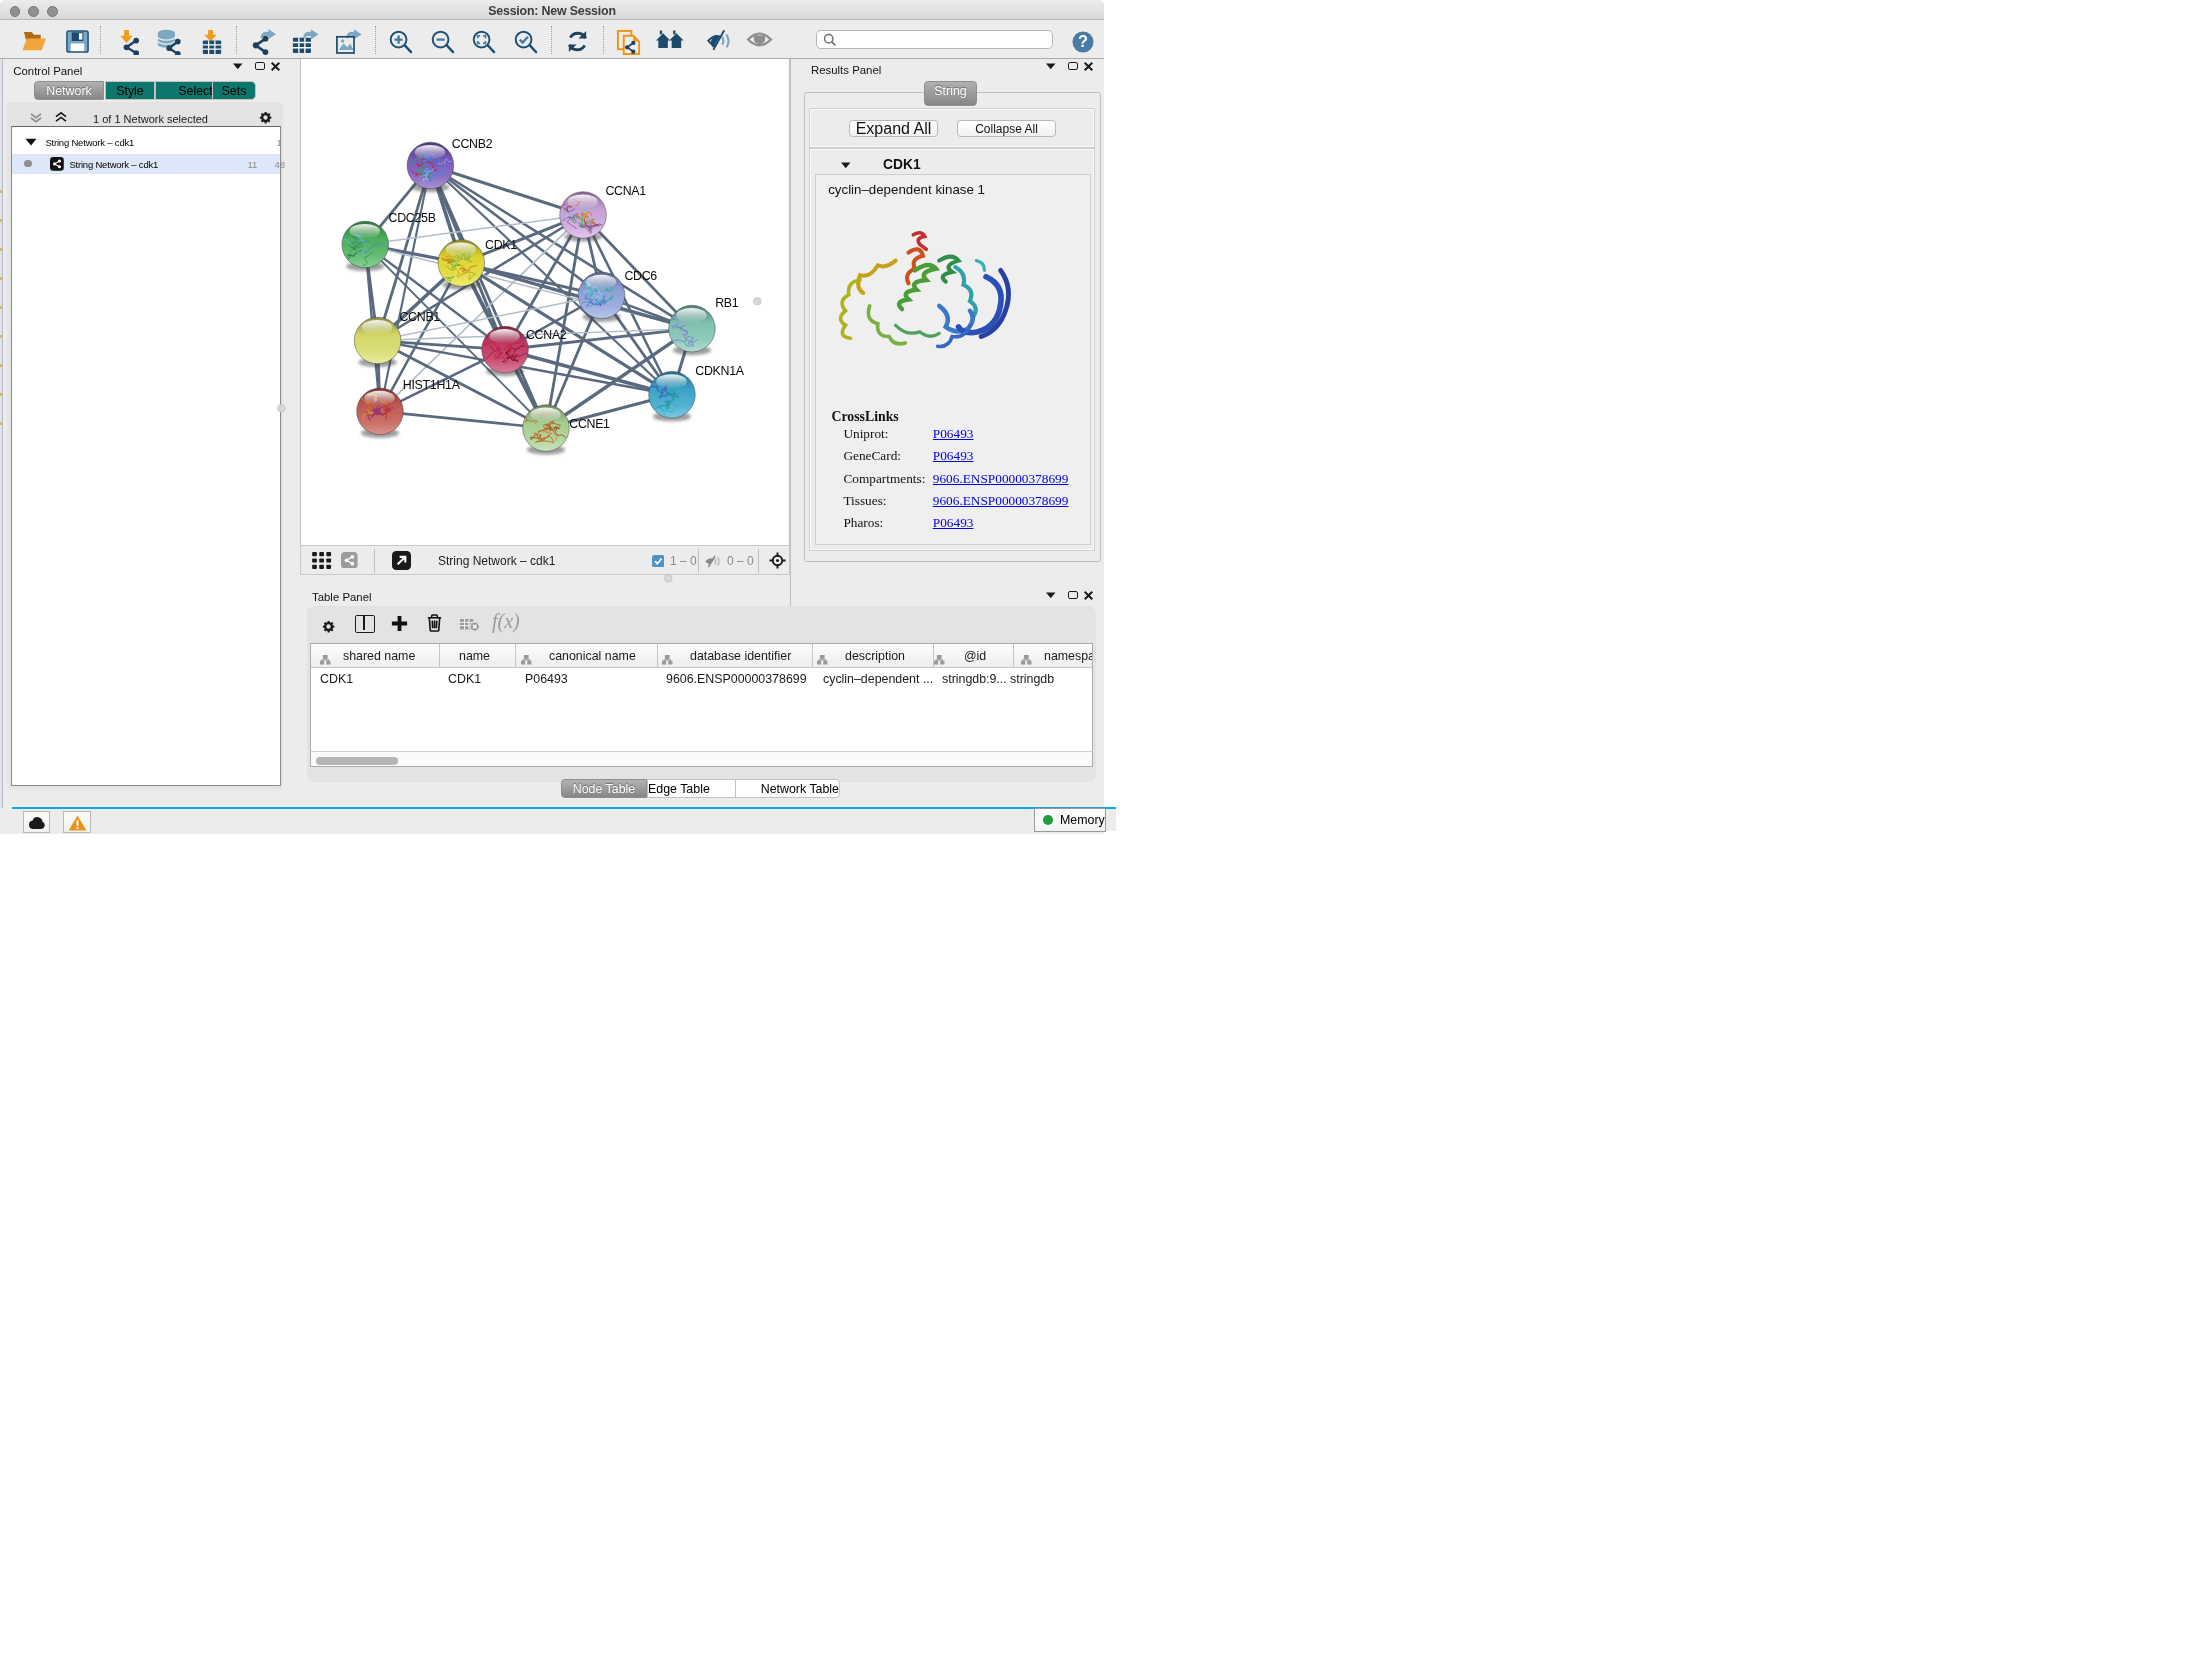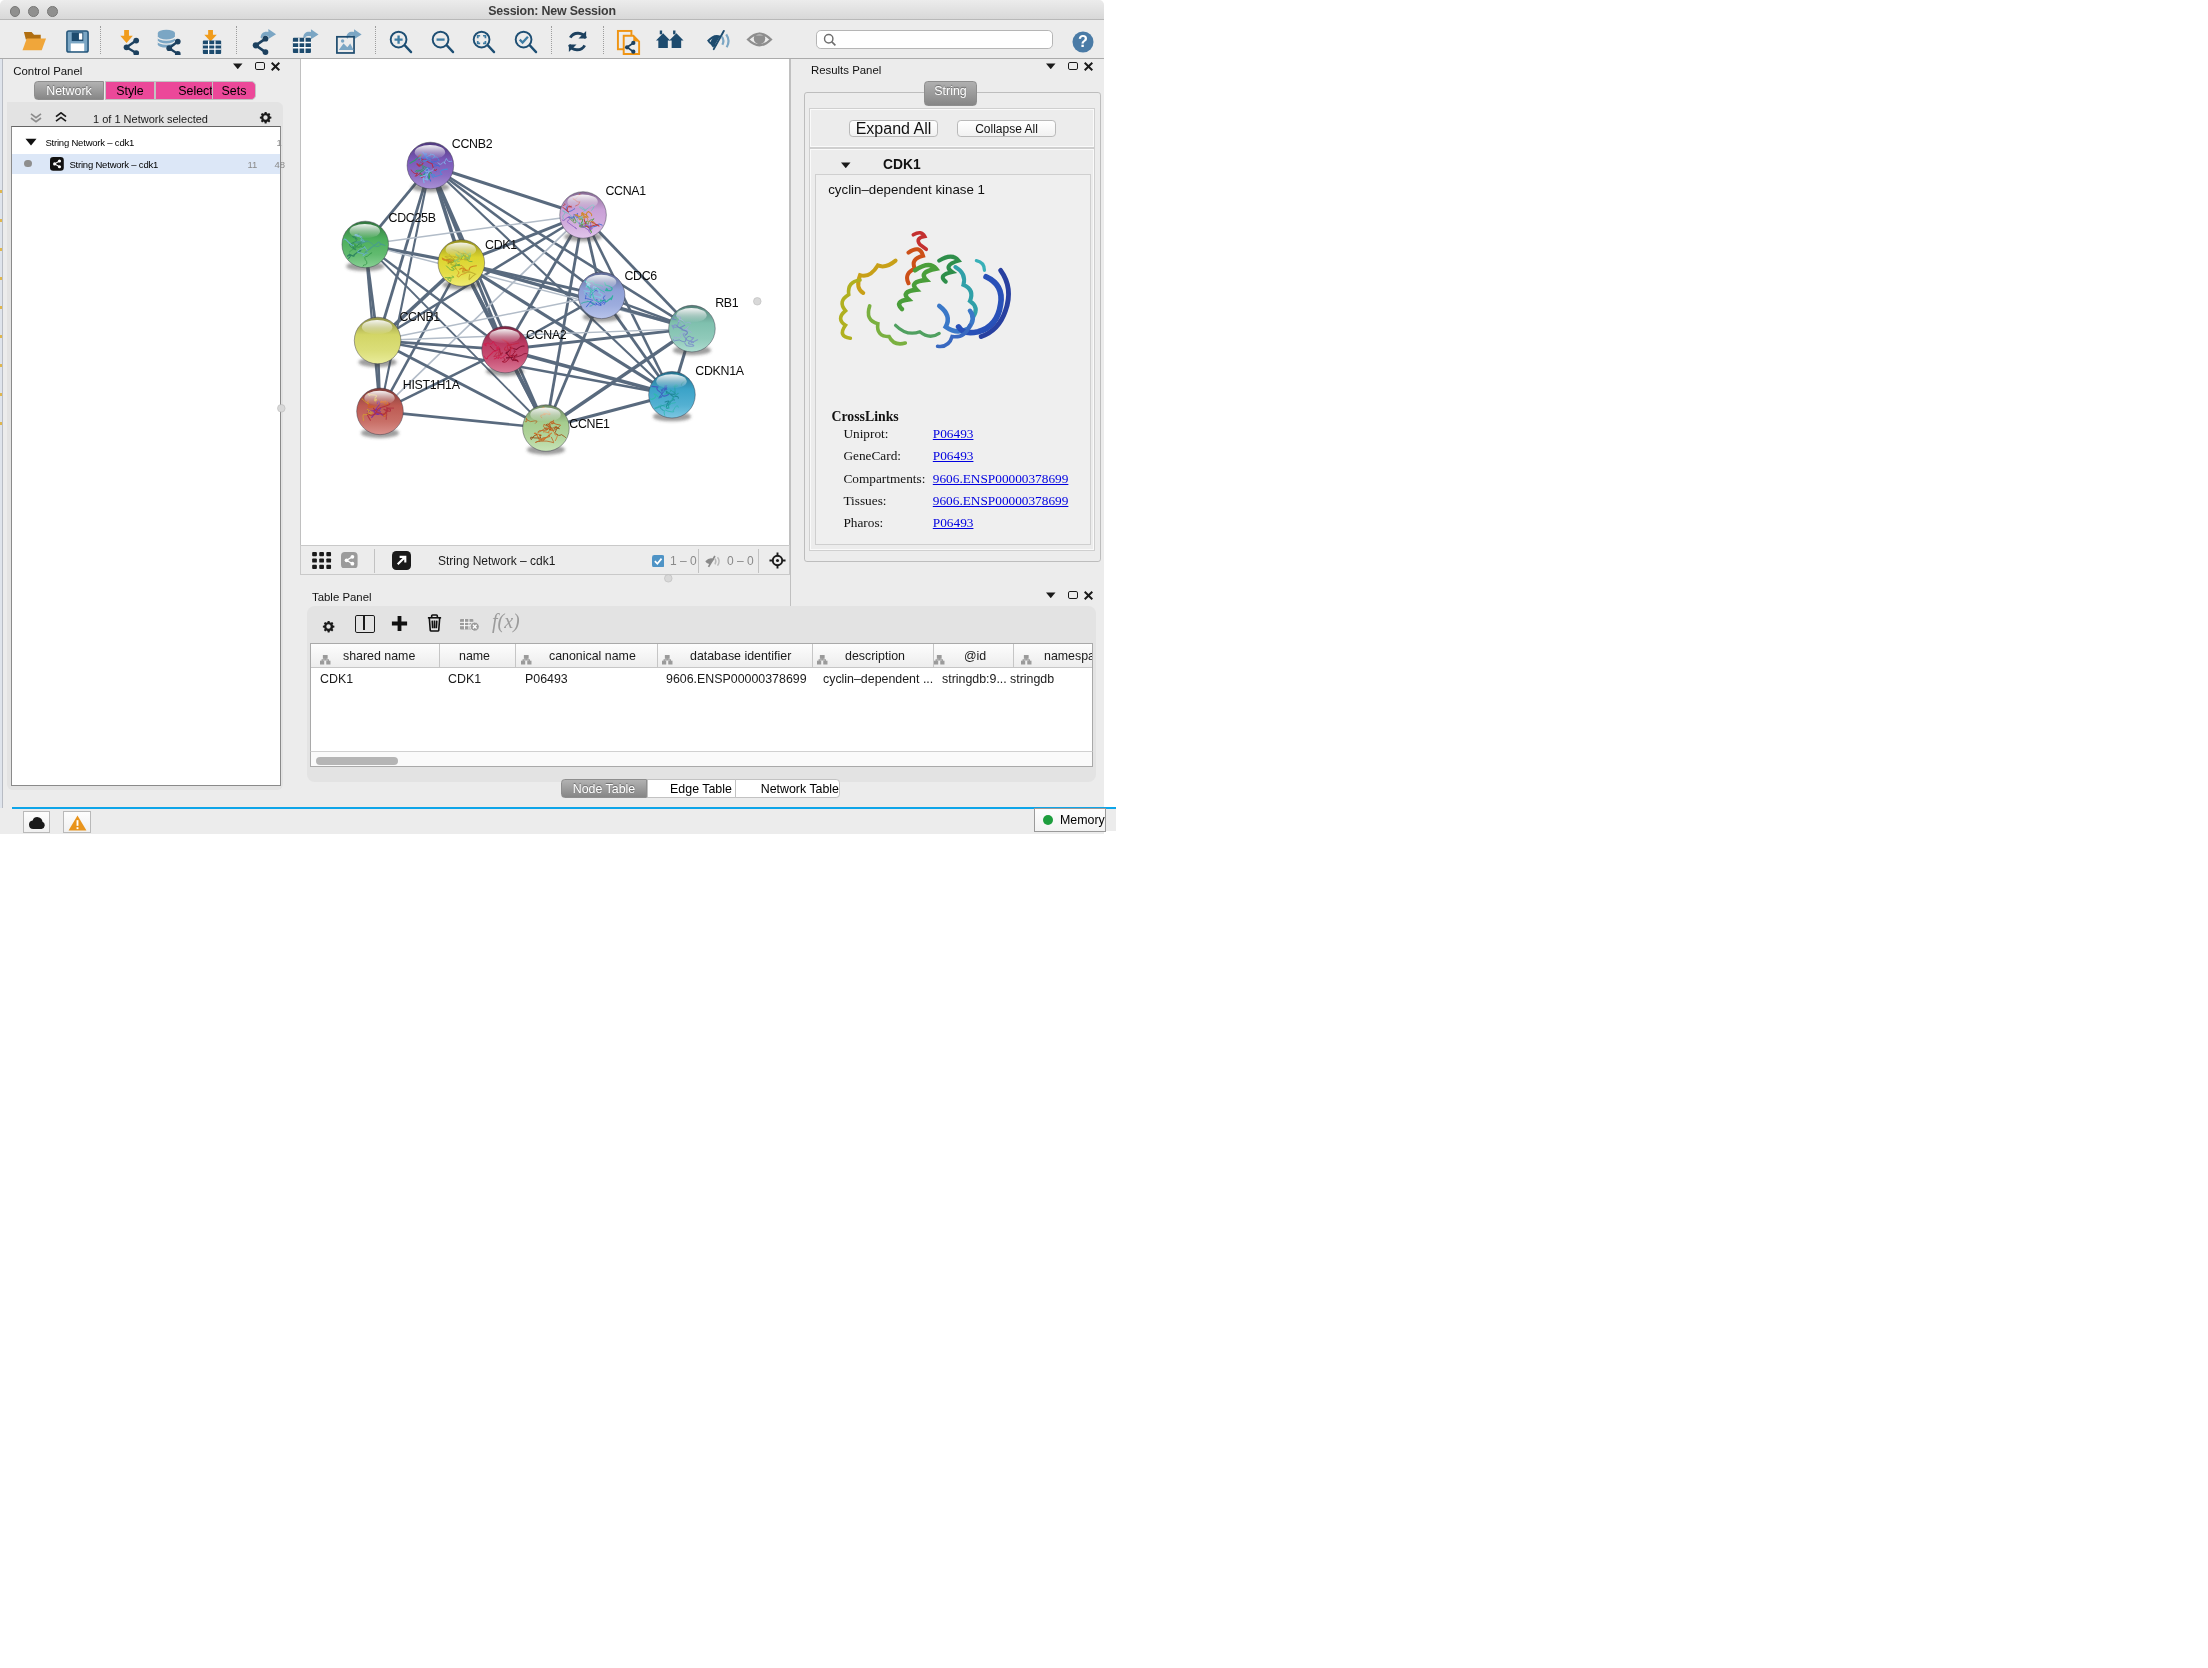--- a/index.html
+++ b/index.html
@@ -11,21 +11,21 @@
 .tl{position:absolute;top:6.2px;width:10.5px;height:10.5px;border-radius:50%;background:#90908f;border:0.5px solid #7a7a79}
 #title{position:absolute;top:4.3px;left:0;width:100%;text-align:center;font-size:12.4px;font-weight:bold;color:#3c3c3c;letter-spacing:-0.2px}
 
 #toolbar{position:absolute;left:0;top:20px;width:1104px;height:39px;background:#ececec;border-bottom:1px solid #ababab}
 .tbi{position:absolute;top:8.6px}
 .tsep{position:absolute;top:5.7px;height:28.5px;width:0;border-left:1.9px dotted #9e9e9e}
 #searchbox{position:absolute;left:816px;top:9.5px;width:237px;height:19px;background:#fff;border:1px solid #b5b5b5;border-radius:4.8px}
 
 #cpanel{position:absolute;left:0;top:59px;width:299px;height:730px;background:#ececec}
 #cp-title{position:absolute;left:13.3px;top:65px;font-size:11.4px;color:#111}
-.cptab{position:absolute;top:81px;height:19px;font-size:12.4px;text-align:center;line-height:18px;background:#ec4899;color:#000;border:1px solid #c2c2c2}
+.cptab{position:absolute;top:81px;height:19px;font-size:12.4px;text-align:center;line-height:18px;background:#0f766e;color:#000;border:1px solid #c2c2c2}
 .cptab.sel{background:linear-gradient(#b2b2b2,#868686);color:#fff;border:1px solid #8e8e8e;border-radius:3.8px 0 0 3.8px;text-shadow:0 -1px 1px rgba(60,60,60,.6)}
 #cp-body{position:absolute;left:6.7px;top:102px;width:276px;height:688px;background:#e3e3e3;border-radius:0 5.7px 5.7px 5.7px}
 #cp-sub{position:absolute;left:11.4px;top:126px;width:270px;height:660px;background:#fff;border:1px solid #8a8a8a;border-top:1px solid #666}
 #cp-row2{position:absolute;left:0;top:27px;width:268px;height:20px;background:#dce7f7}
 
 #netview{position:absolute;left:300px;top:59px;width:490px;height:486px;background:#fff;border-left:1px solid #c0c0c0;border-right:1px solid #c0c0c0}
 #nettools{position:absolute;left:300px;top:545px;width:490px;height:29.5px;background:#ececec;border:1px solid #c9c9c9}
 #netsvg{position:absolute;left:300px;top:59px}
 
 #rpanel{position:absolute;left:790px;top:59px;width:314px;height:730px;background:#ececec;border-left:1px solid #c0c0c0}
@@ -825,21 +825,21 @@
   <div class="td" style="left:355px">9606.ENSP00000378699</div>
   <div class="td" style="left:512px">cyclin–dependent ...</div>
   <div class="td" style="left:631px">stringdb:9...</div>
   <div class="td" style="left:699px">stringdb</div>
 </div>
 <div id="tscroll">
     <div class="abs" style="left:4.8px;top:4.8px;width:82px;height:8px;background:#b5b5b5;border-radius:4.8px"></div>
   </div>
 <div id="btabs">
   <div class="abs" style="left:0;top:0;width:86px;height:19px;background:linear-gradient(#b2b2b2,#868686);border:1px solid #8e8e8e;border-radius:3.8px 0 0 3.8px;color:#fff;font-size:12.4px;text-align:center;line-height:18px;text-shadow:0 -1px 1px rgba(60,60,60,.6)">Node Table</div>
-  <div class="abs" style="left:86px;top:0;width:108px;height:19px;background:#fff;border:1px solid #c2c2c2;font-size:12.4px;text-align:center;line-height:18px;color:#000">Edge Table</div>
+  <div class="abs" style="left:86px;top:0;width:108px;height:19px;background:#fff;border:1px solid #c2c2c2;font-size:12.4px;text-align:left;line-height:18px;color:#000">Edge Table</div>
   <div class="abs" style="left:174px;top:0;width:105px;height:19px;background:#fff;border:1px solid #c2c2c2;border-radius:0 3.8px 3.8px 0;font-size:12.4px;text-align:right;line-height:18px;color:#000">Network Table</div>
 </div>
 <div id="statusbar">
   <div class="abs" style="left:10.5px;top:1.9px;width:27.6px;height:22px;background:linear-gradient(#fdfdfd,#f0f0f0);border:1px solid #b9b9b9">
       <svg style="position:absolute;left:4.8px;top:4.8px" width="18" height="12.4" viewBox="0 0 19 13">
         <path d="M5.5 12.5 a4.5 4.5 0 0 1-.6-8.95 A5.4 5.4 0 0 1 15.3 4.9 a4 4 0 0 1-1 7.6 z" fill="#1a1a1a"></path>
       </svg>
     </div>
   <div class="abs" style="left:51px;top:1.9px;width:27.6px;height:22px;background:linear-gradient(#fdfdfd,#f0f0f0);border:1px solid #b9b9b9">
       <svg style="position:absolute;left:4.3px;top:3.3px" width="19" height="16" viewBox="0 0 20 17">

